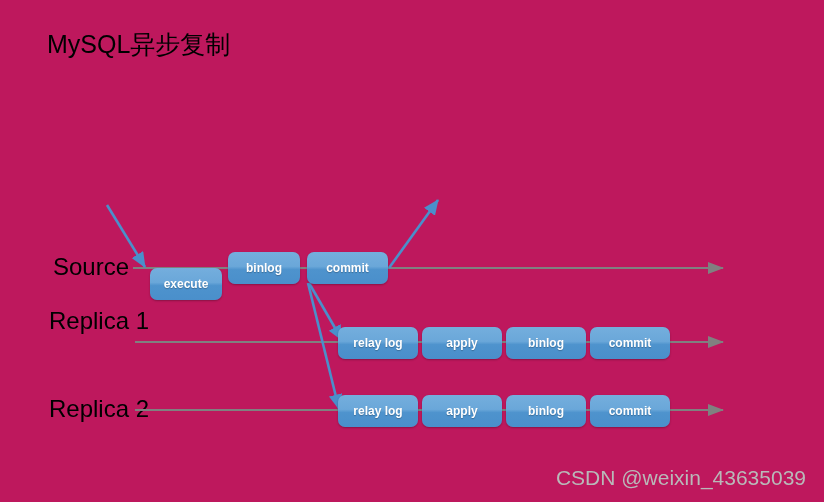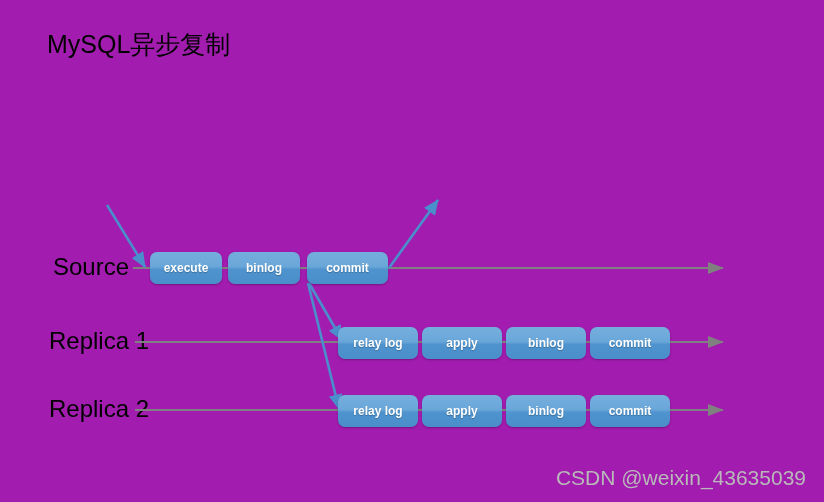--- a/index.html
+++ b/index.html
@@ -8,21 +8,21 @@
     padding: 0;
     background: #ffffff;
   }
   body {
     font-family: "Liberation Sans", "DejaVu Sans", sans-serif;
   }
   #canvas {
     position: relative;
     width: 824px;
     height: 502px;
-    background: #a21caf;
+    background: #be185d;
     overflow: hidden;
   }
   #diagram-title {
     position: absolute;
     left: 47px;
     top: 26px;
     font-size: 25px;
     line-height: 36px;
     color: #000000;
     font-family: "Liberation Sans", "DejaVu Sans", sans-serif;
@@ -97,34 +97,34 @@
       </g>
     <g id="flows">
         <line x1="107" y1="205" x2="145" y2="267" stroke="#4a8fcb" stroke-width="2.6" marker-end="url(#mk-blue)"></line>
         <line x1="389" y1="268" x2="438" y2="200" stroke="#4a8fcb" stroke-width="2.6" marker-end="url(#mk-blue)"></line>
         <line x1="309" y1="283" x2="342" y2="340" stroke="#4a8fcb" stroke-width="2.6" marker-end="url(#mk-blue)"></line>
         <line x1="308" y1="283" x2="339" y2="409" stroke="#4a8fcb" stroke-width="2.6" marker-end="url(#mk-blue)"></line>
       </g>
   </svg>
 
   <div id="boxes-layer">
-      <div class="stage-box" style="left: 150px; top: 252px; width: 72px;">execute</div>
+      <div class="stage-box" style="left: 150px; top: 268px; width: 72px;">execute</div>
       <div class="stage-box" style="left: 228px; top: 252px; width: 72px;">binlog</div>
       <div class="stage-box" style="left: 307px; top: 252px; width: 81px;">commit</div>
       <div class="stage-box" style="left: 338px; top: 327px; width: 80px;">relay log</div>
       <div class="stage-box" style="left: 422px; top: 327px; width: 80px;">apply</div>
       <div class="stage-box" style="left: 506px; top: 327px; width: 80px;">binlog</div>
       <div class="stage-box" style="left: 590px; top: 327px; width: 80px;">commit</div>
       <div class="stage-box" style="left: 338px; top: 395px; width: 80px;">relay log</div>
       <div class="stage-box" style="left: 422px; top: 395px; width: 80px;">apply</div>
       <div class="stage-box" style="left: 506px; top: 395px; width: 80px;">binlog</div>
       <div class="stage-box" style="left: 590px; top: 395px; width: 80px;">commit</div>
     </div>
 
   <div id="labels-layer">
       <div class="row-label" id="label-source" style="left: 53px; top: 255px;">Source</div>
-      <div class="row-label" id="label-replica-1" style="left: 49px; top: 329px;">Replica 1</div>
+      <div class="row-label" id="label-replica-1" style="left: 49px; top: 309px;">Replica 1</div>
       <div class="row-label" id="label-replica-2" style="left: 49px; top: 397px; text-align: right;">Replica 2</div>
     </div>
 
   <div id="watermark">CSDN @weixin_43635039</div>
 
 </div>
 
 </body></html>

